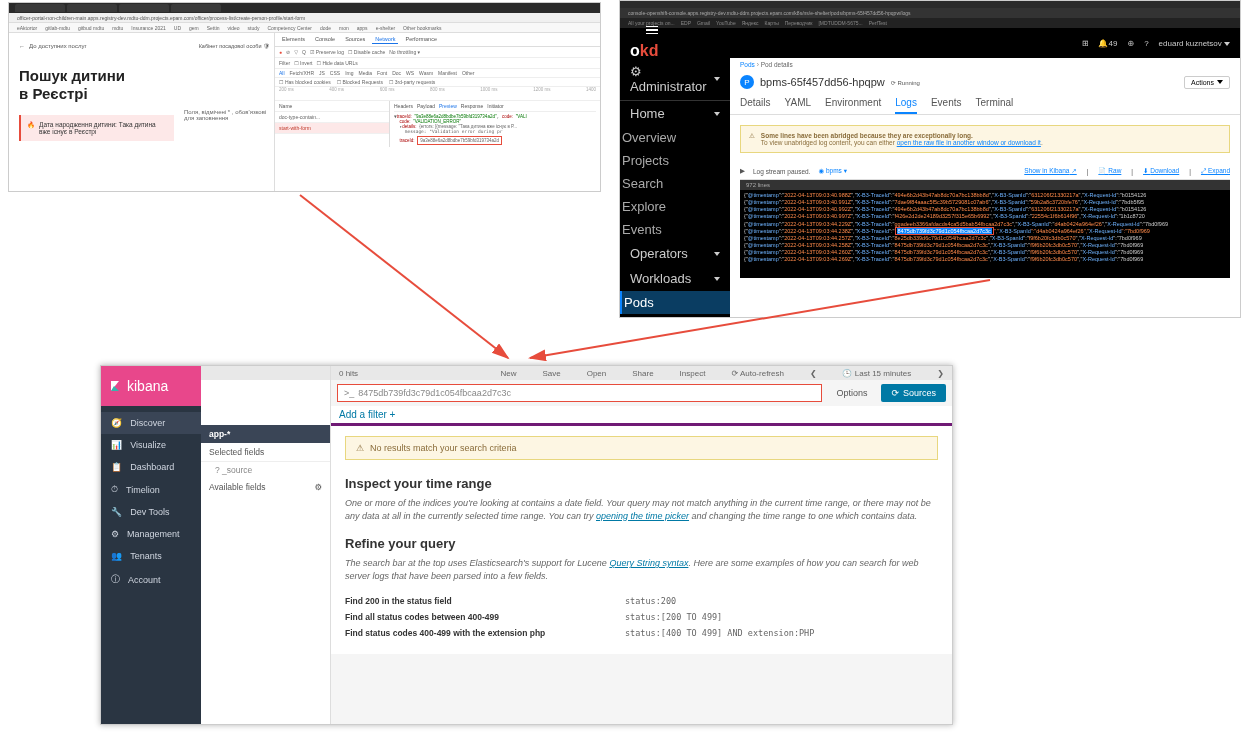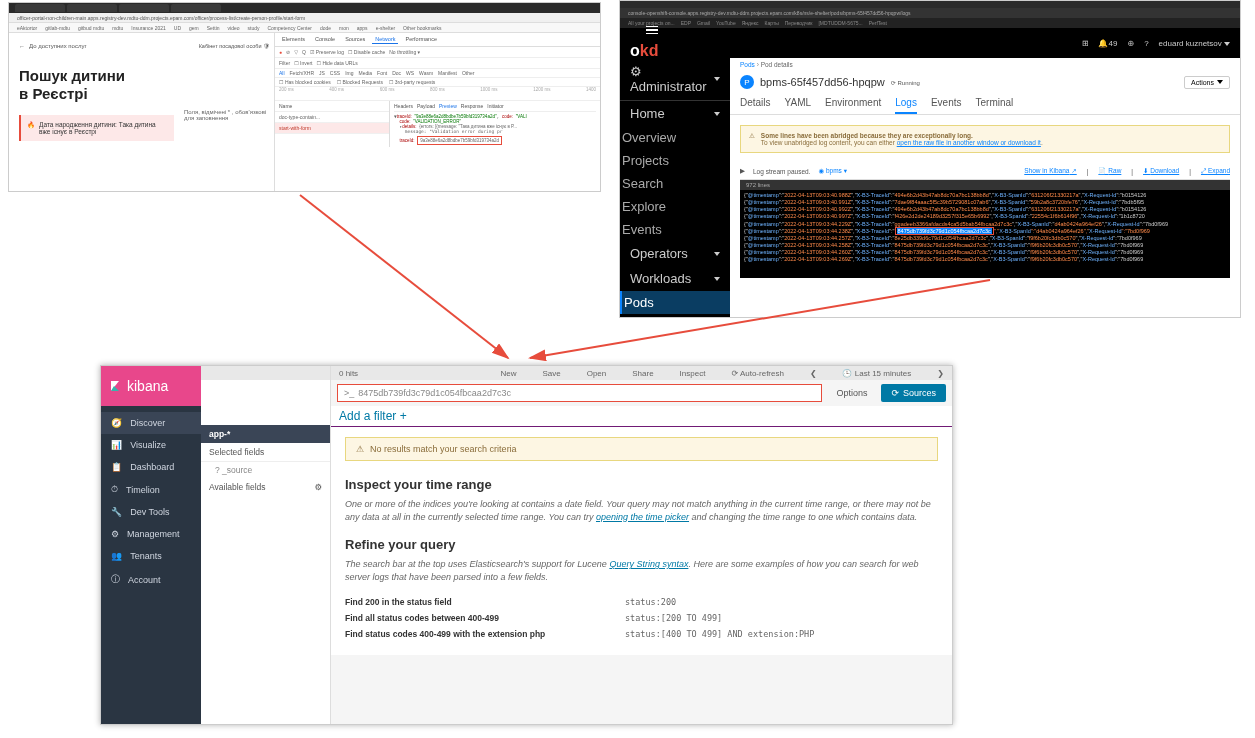--- a/index.html
+++ b/index.html
@@ -98,21 +98,21 @@
 .p3-navitem.active { background: #3a4556; }
 .p3-fieldcol { width: 130px; background: #fff; border-right: 1px solid #ddd; font-size: 8.5px; }
 .p3-main { flex: 1; background: #f5f5f5; }
 .p3-hits { height: 14px; background: #e8e8e8; padding: 0 8px; font-size: 8px; color: #666; display: flex; align-items: center; justify-content: space-between; }
 .p3-hitsright { display: flex; gap: 26px; align-items: center; }
 .p3-hitsright span { cursor: pointer; color: #666; }
 .p3-searchrow { display: flex; align-items: center; padding: 4px 6px; gap: 6px; background: #f5f5f5; }
 .p3-search { flex: 1; display: flex; align-items: center; gap: 4px; border: 1.5px solid #e74c3c; background: #fff; padding: 3px 6px; font-size: 9px; color: #888; }
 .p3-options { font-size: 9px; color: #555; padding: 4px 8px; cursor: pointer; }
 .p3-refresh { background: #0079a5; color: #fff; padding: 4px 10px; font-size: 9px; border-radius: 2px; cursor: pointer; display: flex; gap: 4px; align-items: center; }
-.p3-filterbar { padding: 3px 8px; font-size: 12px; color: #0079a5; background: #fff; border-bottom: 1px solid #701a75; }
+.p3-filterbar { padding: 3px 8px; font-size: 10px; color: #0079a5; background: #fff; border-bottom: 3px solid #701a75; }
 .p3-index { background: #3a4556; color: #fff; padding: 4px 8px; font-weight: bold; font-size: 8.5px; }
 .p3-fieldhdr { padding: 4px 8px; color: #555; border-bottom: 1px solid #eee; }
 .p3-fielditem { padding: 3px 8px 3px 14px; color: #888; }
 .p3-avail { padding: 4px 8px; color: #555; display: flex; justify-content: space-between; align-items: flex-start; gap: 16px; }
 .p3-content { padding: 10px 14px; background: #fff; margin: 0; }
 .p3-nores { background: #fdf6e3; border: 1px solid #e8d77f; padding: 6px 10px; font-size: 9px; color: #8a6d3b; display: flex; align-items: center; gap: 6px; margin-bottom: 16px; }
 .p3-h { font-size: 13px; font-weight: bold; color: #333; margin-bottom: 6px; }
 .p3-p { font-size: 9px; color: #666; margin-bottom: 14px; line-height: 1.4; font-style: italic; }
 .p3-p a { color: #0079a5; }
 .p3-ex { display: flex; font-size: 8.5px; margin-bottom: 6px; }

